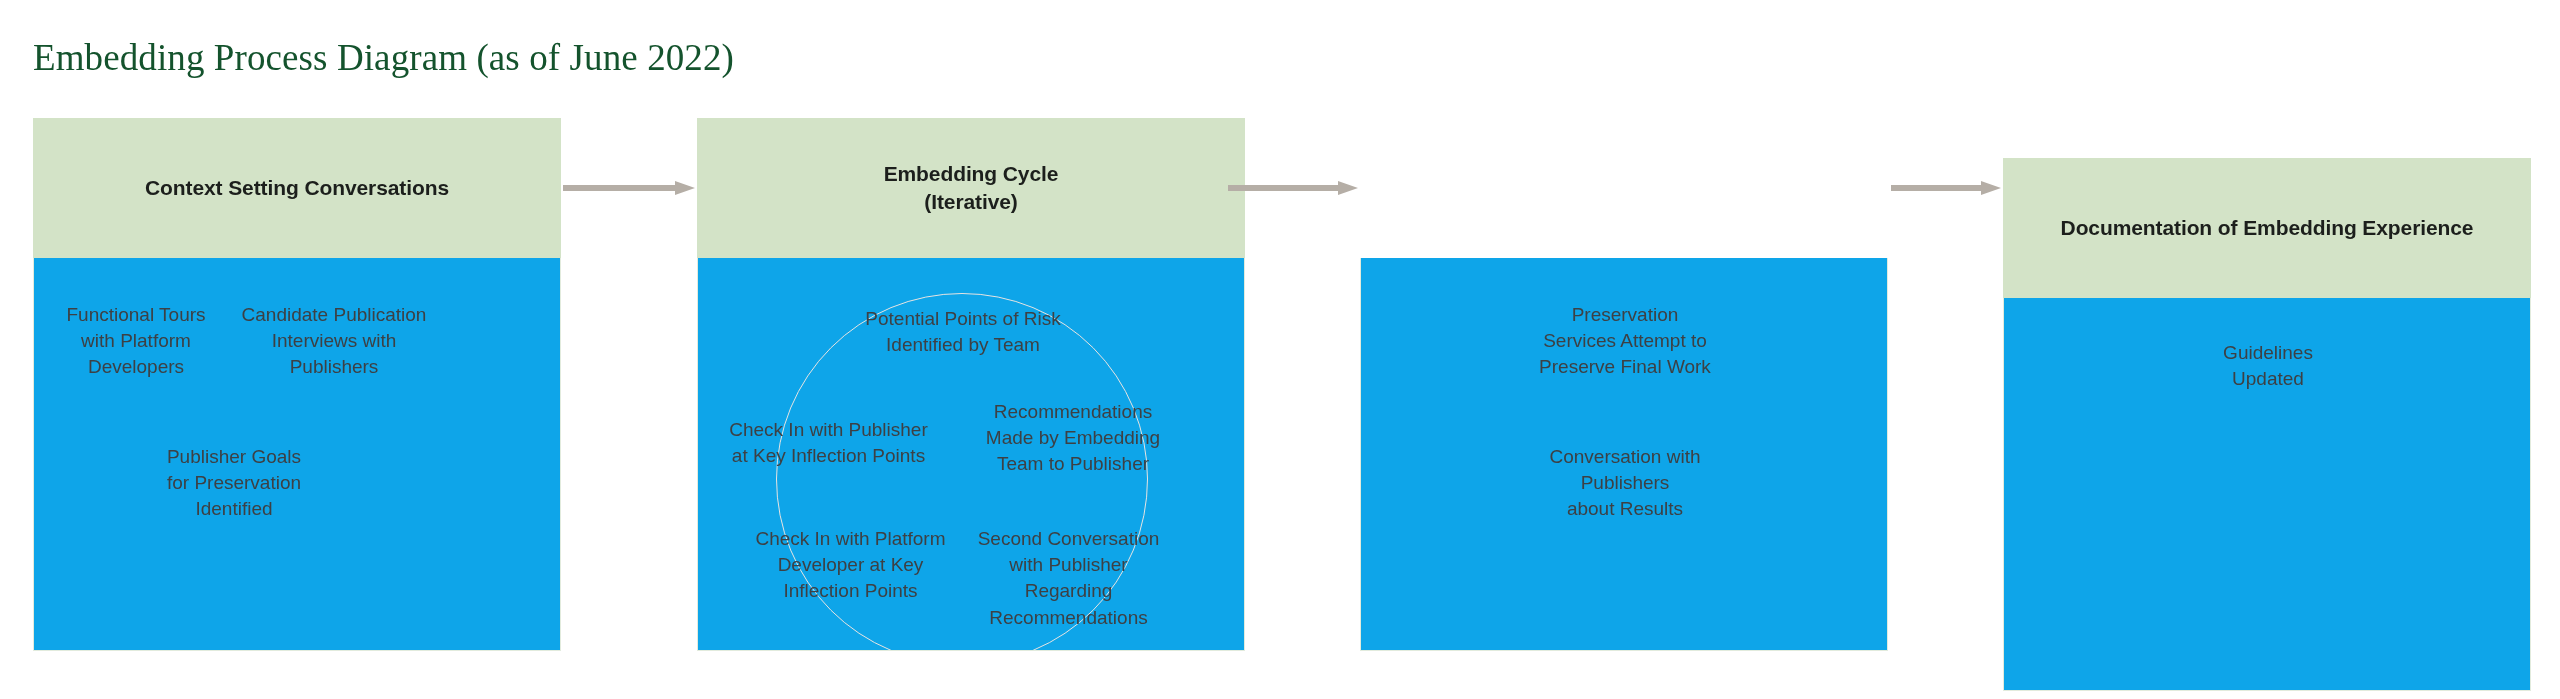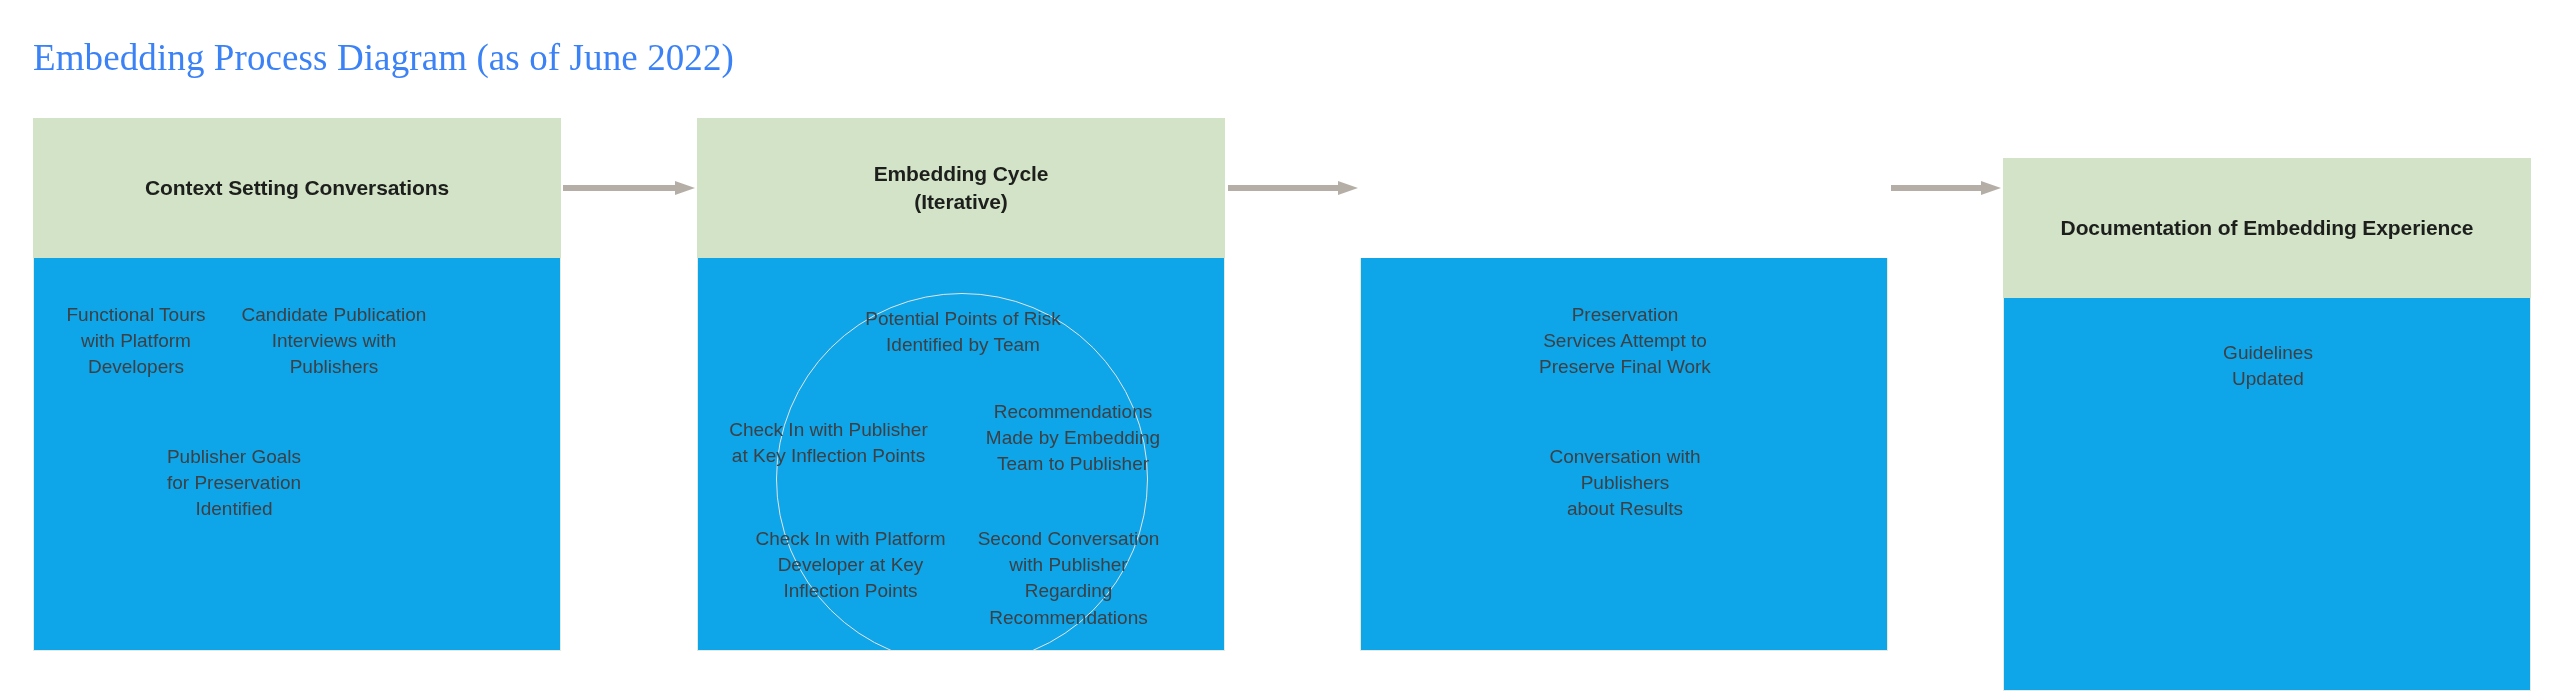--- a/index.html
+++ b/index.html
@@ -21,21 +21,21 @@
   }
 
   
   #page-title {
     position: absolute;
     left: 33px;
     top: 36px;
     font-family: "Liberation Serif", "DejaVu Serif", serif;
     font-size: 37px;
     font-weight: 400;
-    color: #3b82f6;
+    color: #14532d;
     letter-spacing: 0.1px;
     white-space: nowrap;
   }
 
   
   .column {
     position: absolute;
     top: 118px;
     width: 528px;
     height: 533px;
@@ -139,21 +139,21 @@
 Identified</div>
     </div>
   </div>
 
   <div class="arrow" style="left:563px; width:132px;">
     <svg width="132" height="20" viewBox="0 0 132 20" aria-hidden="true">
       <path d="M0 7 H112 V3 L132 10 L112 17 V13 H0 Z" fill="#b5aea6"></path>
     </svg>
   </div>
 
-  <div class="column" style="left:697px;">
+  <div class="column" style="left:697px;padding-left:20px;">
     <div class="col-header">
       <div class="col-header-text" style="white-space:pre-line;">Embedding Cycle
 (Iterative)</div>
     </div>
     <div class="col-body">
       <div class="cycle-circle"></div>
 
       <div class="cycle-label" style="left:125px; top:48px; width:280px;">Potential Points of Risk
 Identified by Team</div>
 

